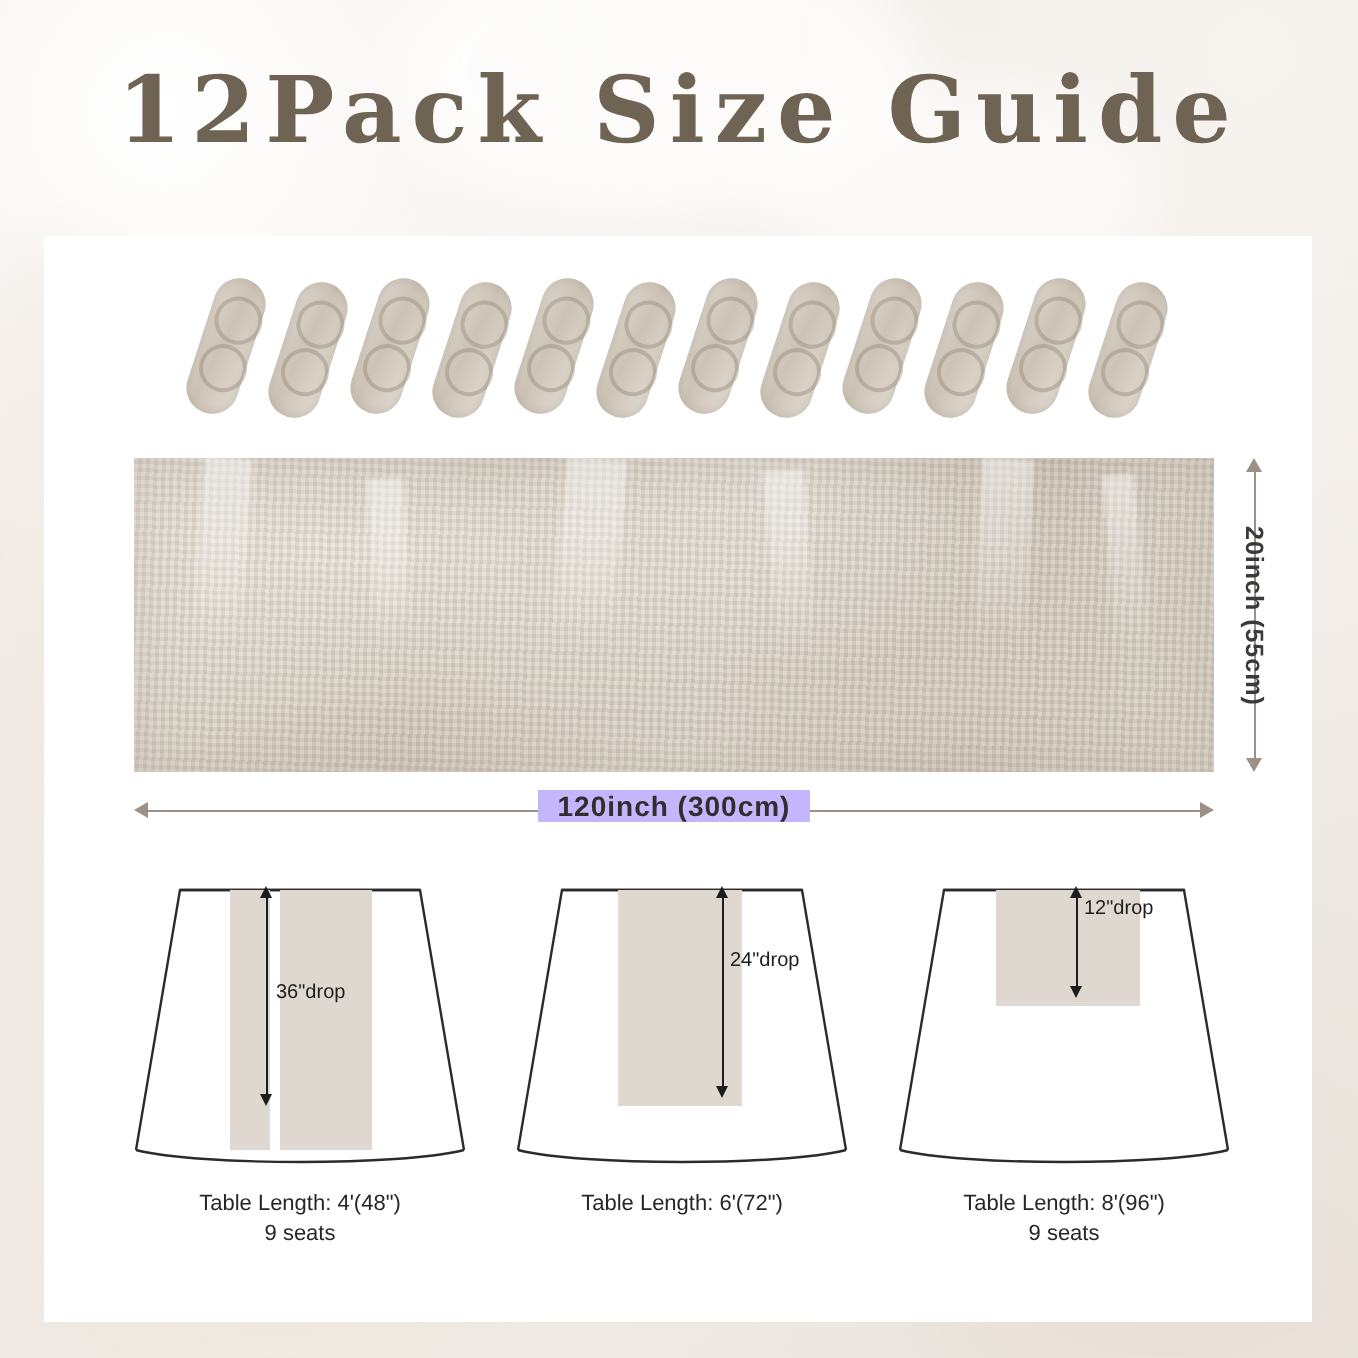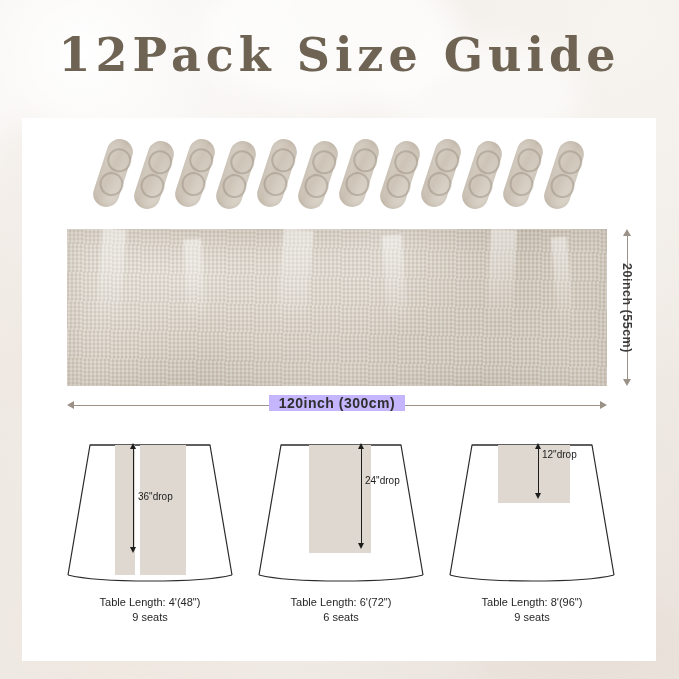--- a/index.html
+++ b/index.html
@@ -357,21 +357,20 @@
         <path d="M30 22 L150 22" fill="none" stroke="#2b2b2b" stroke-width="1.2"></path>
         <path d="M8 152 C 40 160, 140 160, 172 152" fill="none" stroke="#2b2b2b" stroke-width="1.2"></path>
       </svg>
       <div class="runner" style="left:58px; top:22px; width:62px; height:108px;"></div>
       <div class="arrow-line" style="left:110px; top:26px; height:98px;"></div>
       <div class="arrow-head up" style="left:106.5px; top:20px;"></div>
       <div class="arrow-head down" style="left:106.5px; top:120px;"></div>
       <div class="drop-label" style="left:114px; top:52px;">24"drop</div>
       <div class="caption">
         <span>Table Length: 6'(72")</span>
-        <span class="caption-line2">6 seats</span>
       </div>
     </div>
 
     <div class="tbl tbl-3">
       <svg class="shape" viewBox="0 0 180 160">
         <path d="M8 152 L30 22 L150 22 L172 152" fill="none" stroke="#2b2b2b" stroke-width="1.2"></path>
         <path d="M30 22 L150 22" fill="none" stroke="#2b2b2b" stroke-width="1.2"></path>
         <path d="M8 152 C 40 160, 140 160, 172 152" fill="none" stroke="#2b2b2b" stroke-width="1.2"></path>
       </svg>
       <div class="runner" style="left:56px; top:22px; width:72px; height:58px;"></div>

